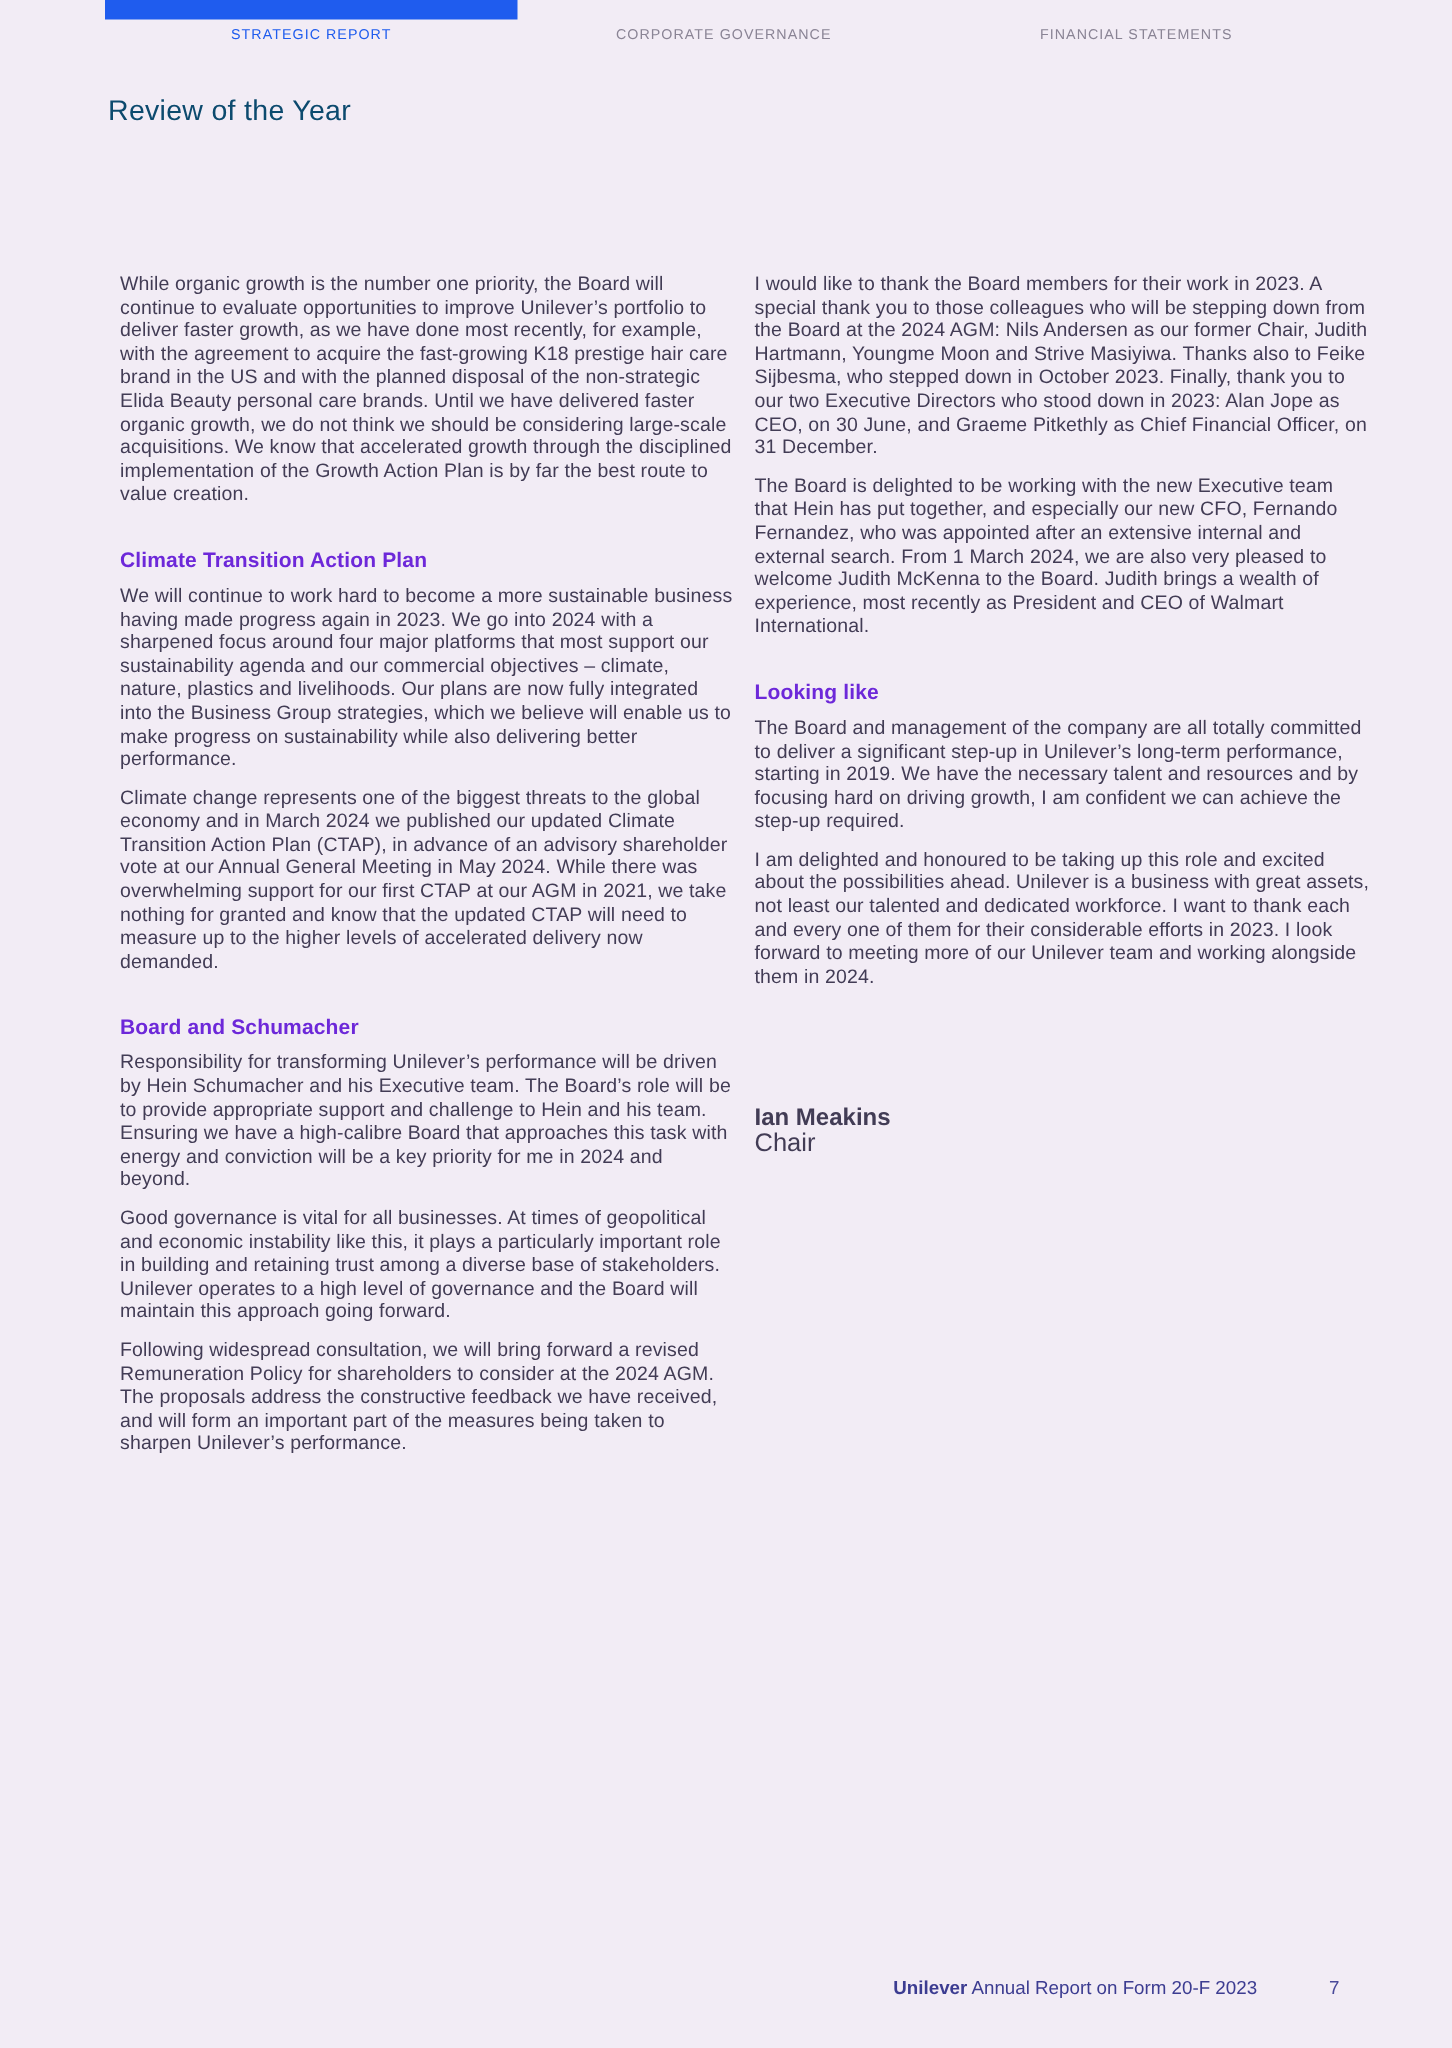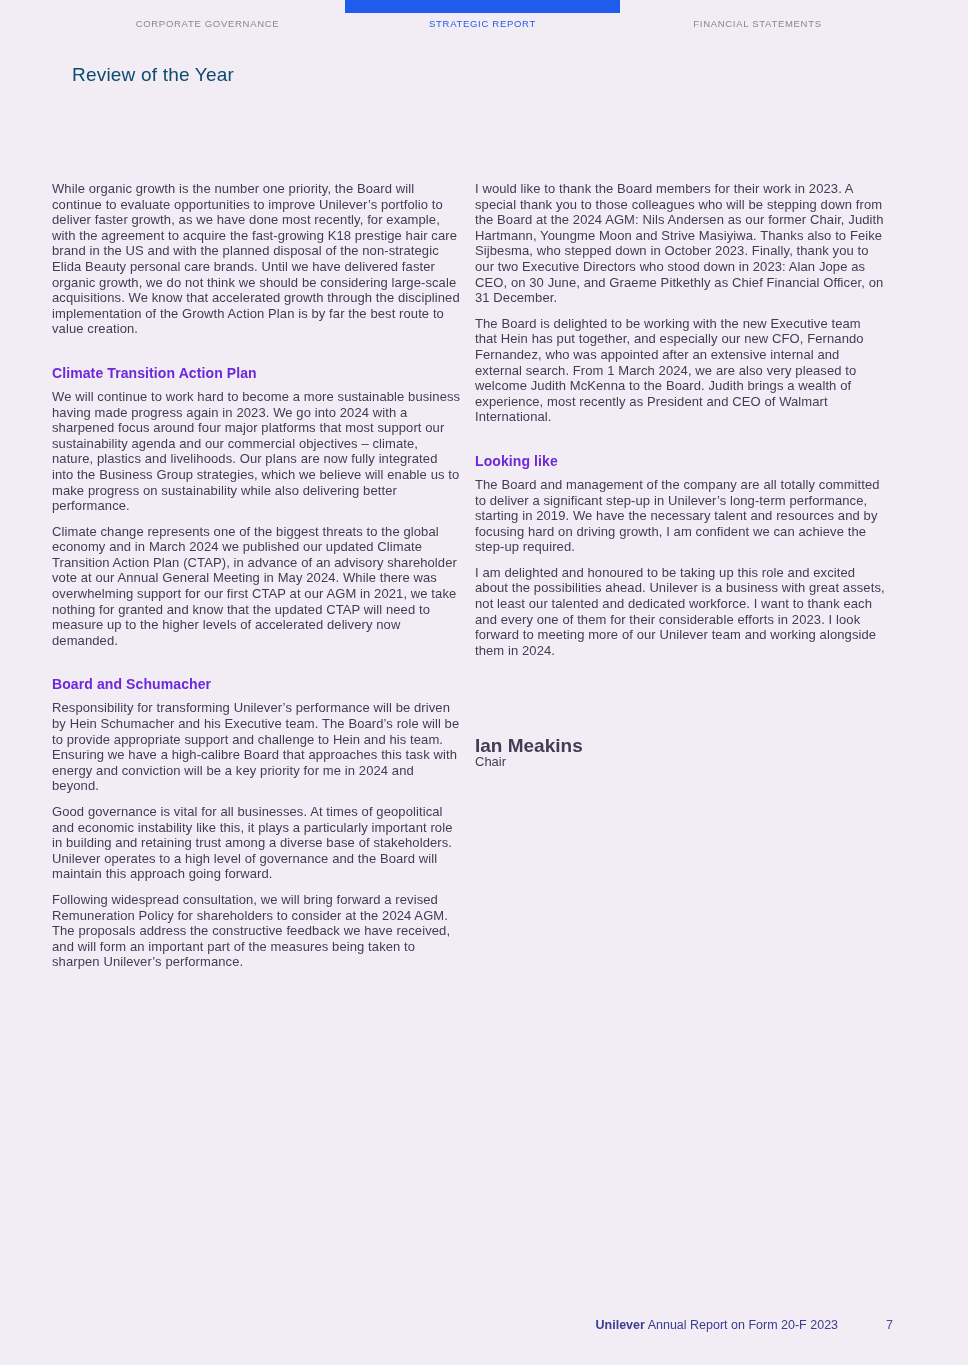--- a/index.html
+++ b/index.html
@@ -45,21 +45,21 @@
     position: absolute;
     left: 72px; top: 64px;
     font-size: 19px;
     color: #0c4a6e;
     letter-spacing: 0.2px;
   }
 
   
   .content {
     position: absolute;
-    left: 52px; top: 181px;
+    left: 80px; top: 181px;
     width: 833px;
     display: flex;
     gap: 13px;
   }
   .col { flex: 1; min-width: 0; }
 
   .body-text p {
     font-size: 13px;
     line-height: 15.6px;
     letter-spacing: 0.1px;
@@ -71,27 +71,27 @@
     line-height: 20px;
     font-weight: bold;
     color: #6d28d9;
     margin-top: 26px;
     margin-bottom: 6px;
     letter-spacing: 0.1px;
   }
 
   .signature { margin-top: 80px; }
   .signature .sig-name {
-    font-size: 19px;
+    font-size: 16px;
     font-weight: bold;
     line-height: 16px;
     color: #423c55;
   }
   .signature .sig-title {
-    font-size: 13px;
+    font-size: 17px;
     line-height: 16px;
     color: #423c55;
   }
 
   
   .footer {
     position: absolute;
     top: 1318px;
     left: 0;
     width: 893px;
@@ -104,27 +104,27 @@
   }
   .footer .footer-brand { font-weight: bold; }
   .footer .footer-page { color: #4a4a9a; }
 </style>
 </head>
 <body>
 
 <div class="page">
 
   <nav class="nav">
+    <div class="nav-tab active">
+      <div class="tab-bar"></div>
+      <span class="tab-label">STRATEGIC REPORT</span>
+    </div>
     <div class="nav-tab">
       <div class="tab-bar"></div>
       <span class="tab-label">CORPORATE GOVERNANCE</span>
-    </div>
-    <div class="nav-tab active">
-      <div class="tab-bar"></div>
-      <span class="tab-label">STRATEGIC REPORT</span>
     </div>
     <div class="nav-tab">
       <div class="tab-bar"></div>
       <span class="tab-label">FINANCIAL STATEMENTS</span>
     </div>
   </nav>
 
   <div class="page-title">Review of the Year</div>
 
   <div class="content">

